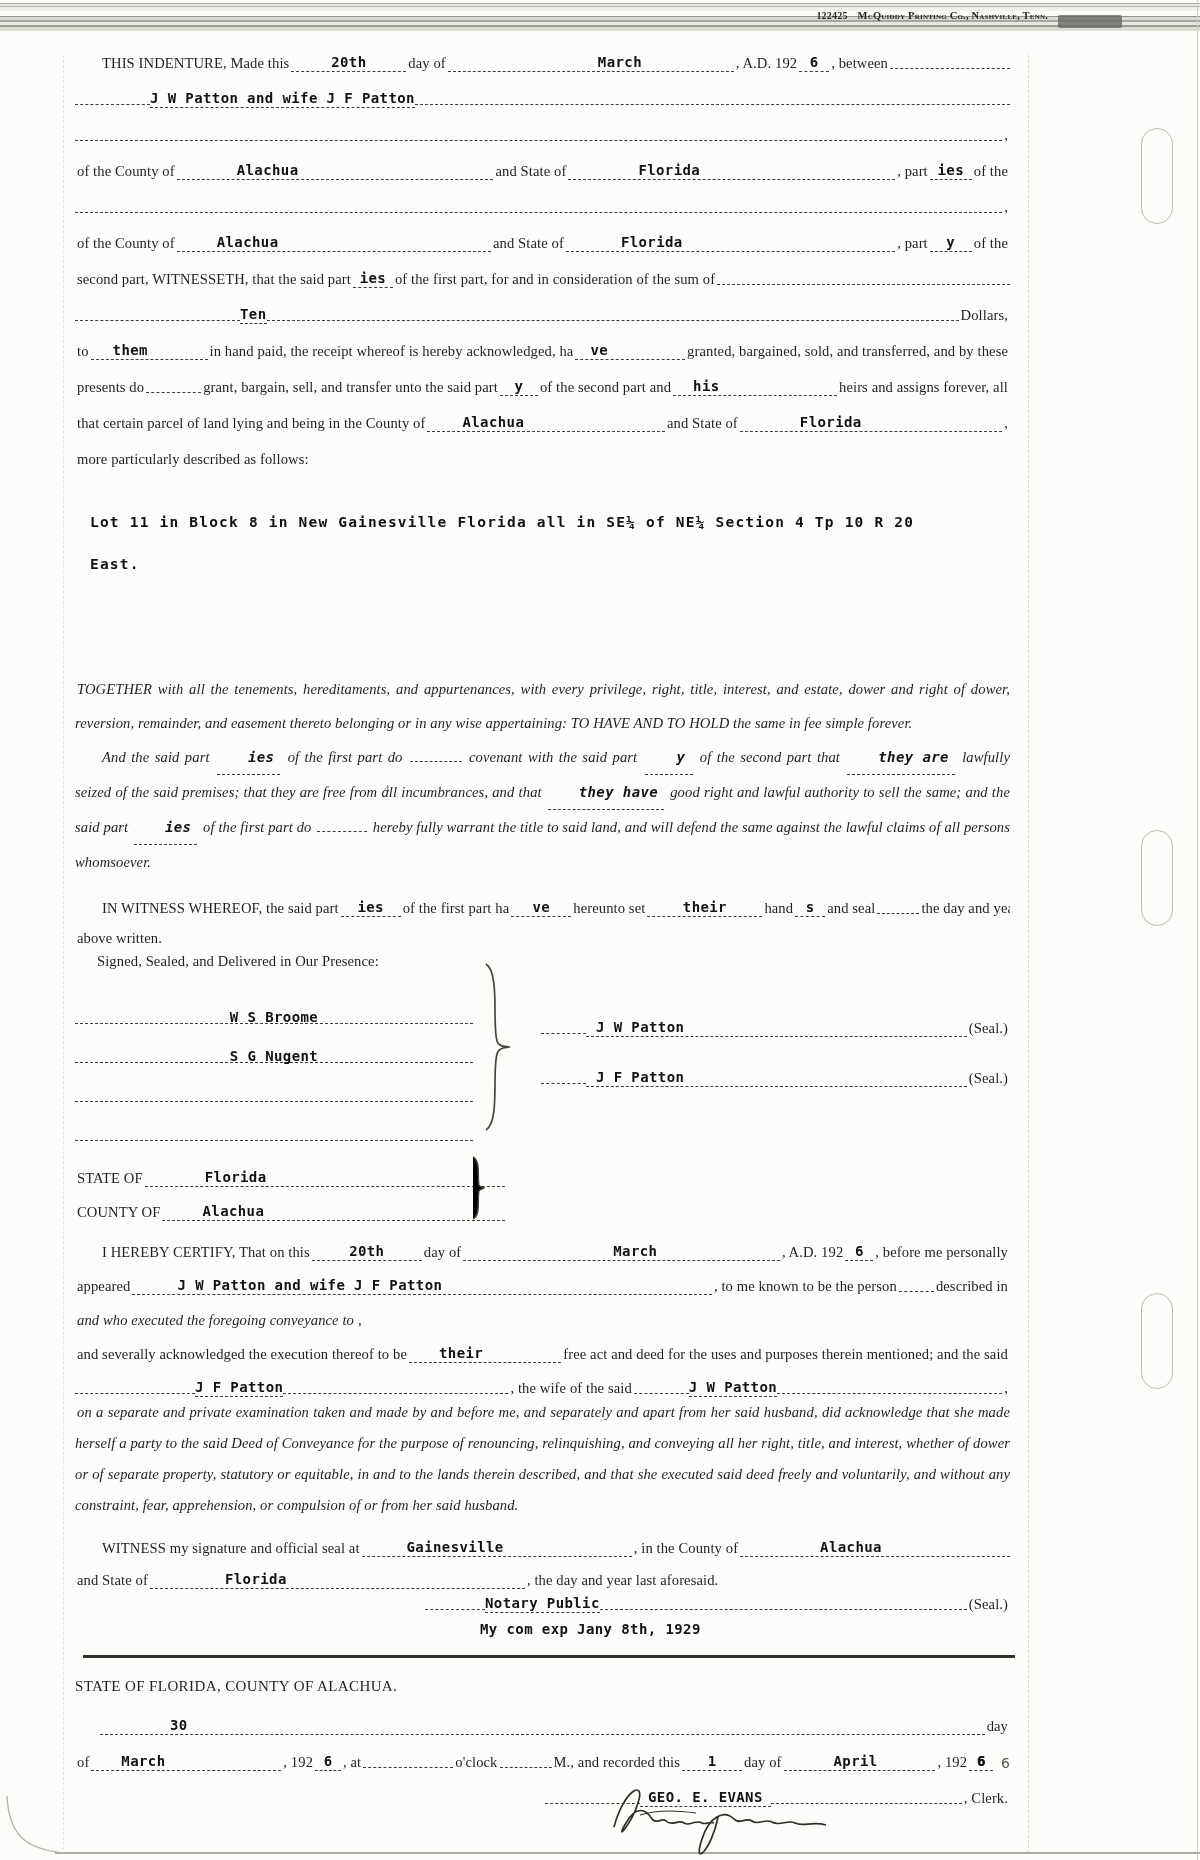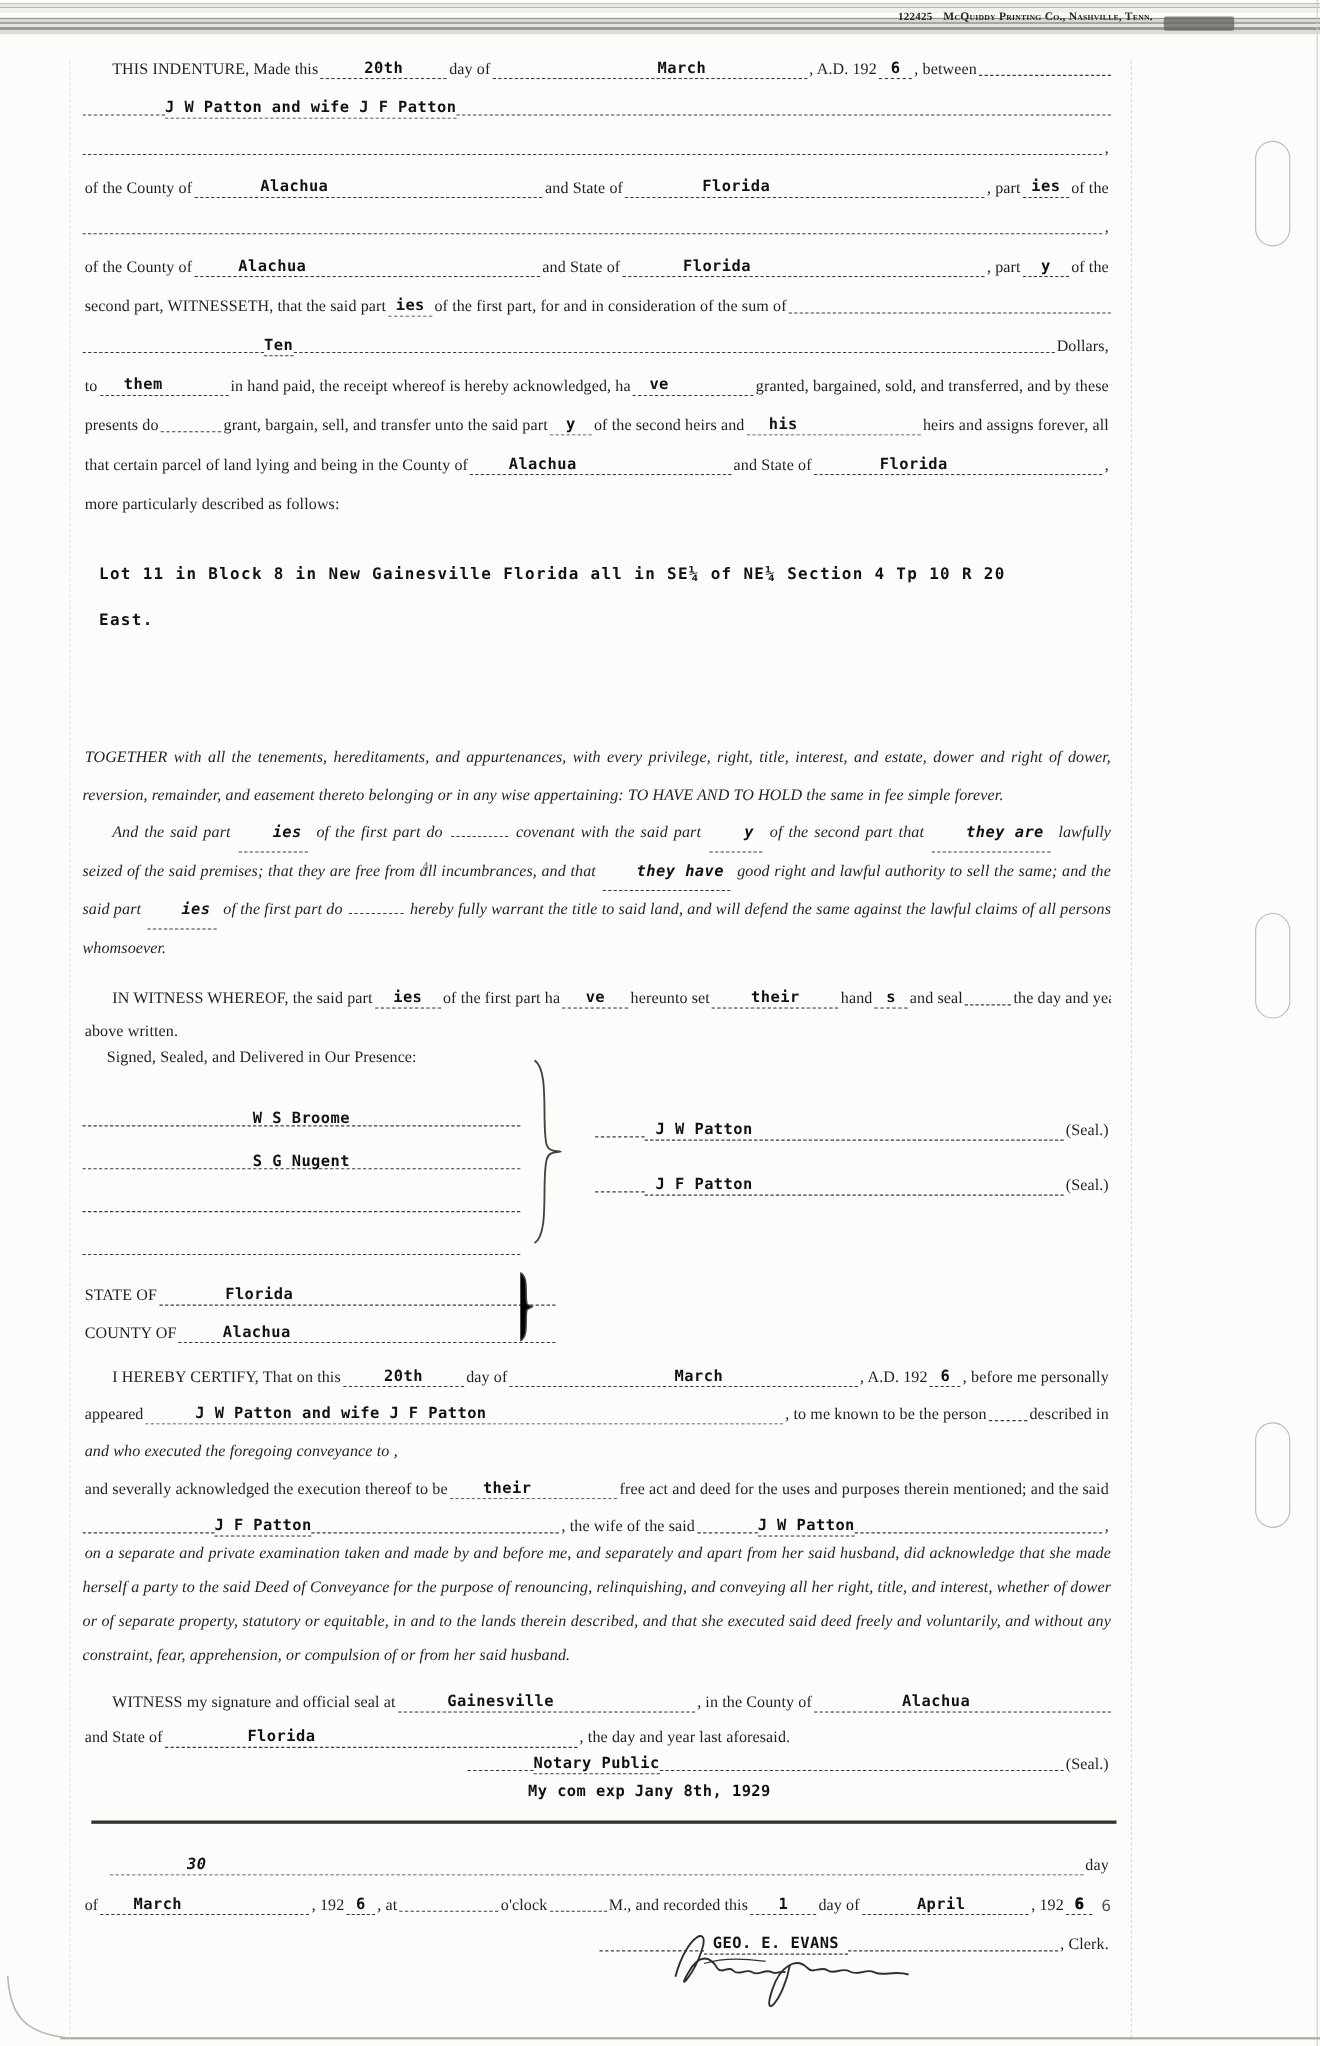--- a/index.html
+++ b/index.html
@@ -179,21 +179,21 @@
           </span>
           <span class="pr">granted, bargained, sold, and transferred, and by these</span>
         </div>
         <div class="row" style="height: 36px;">
           <span class="pr">presents do</span>
           <span class="bl" style="width: 55px;"></span>
           <span class="pr">grant, bargain, sell, and transfer unto the said part</span>
           <span class="fl" style="width: 38px;">
             <span class="t">y</span>
           </span>
-          <span class="pr">of the second heirs and</span>
+          <span class="pr">of the second part and</span>
           <span class="fl" style="flex: 1 1 auto; justify-content: flex-start; padding-left: 20px; align-items: center;">
             <span class="t">his</span>
           </span>
           <span class="pr">heirs and assigns forever, all</span>
         </div>
         <div class="row" style="height: 36px;">
           <span class="pr">that certain parcel of land lying and being in the County of</span>
           <span class="fl" style="flex: 1 1 auto; justify-content: flex-start; padding-left: 35px;">
             <span class="t">Alachua</span>
           </span>
@@ -395,24 +395,25 @@
           <span class="bl" style="flex:1"></span>
           <span class="pr">(Seal.)</span>
         </div>
         <div class="n-row" style="padding-left:55px">
             <span class="t">My com exp Jany 8th, 1929</span>
           </div>
       </div>
       <div class="strike"></div>
     </div>
 
+    <div class="county-line sect">STATE OF FLORIDA, COUNTY OF ALACHUA.</div>
 
     <div class="sect" style="margin-top:4px">
         <div class="row" style="height: 36px; padding-left: 25px;">
-          <span class="fl" style="flex: 1 1 auto; justify-content: flex-start; padding-left: 70px; font-style: italic;">
+          <span class="fl" style="flex: 1 1 auto; justify-content: flex-start; padding-left: 70px;">
             <span class="t">30</span>
           </span>
           <span class="pr">day</span>
         </div>
         <div class="row" style="height: 36px;">
           <span class="pr">of</span>
           <span class="fl" style="width: 160px; justify-content: flex-start; padding-left: 30px;">
             <span class="t">March</span>
           </span>
           <span class="pr">, 192</span>

